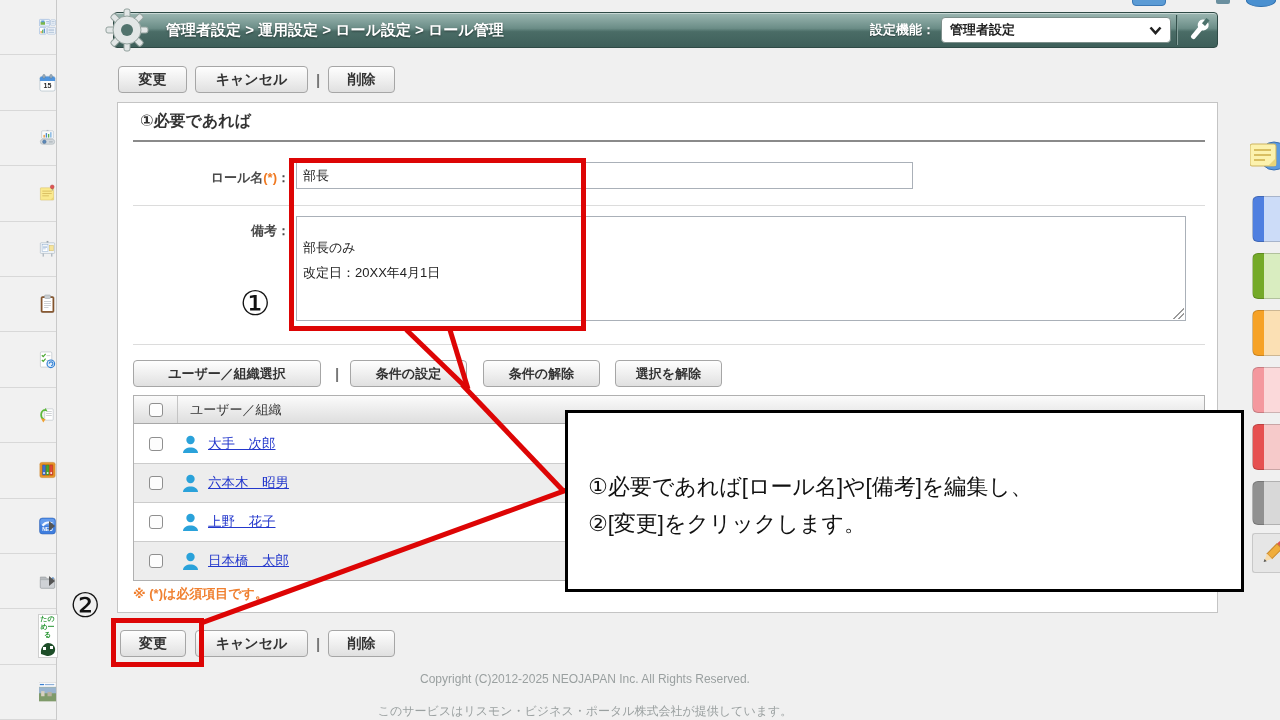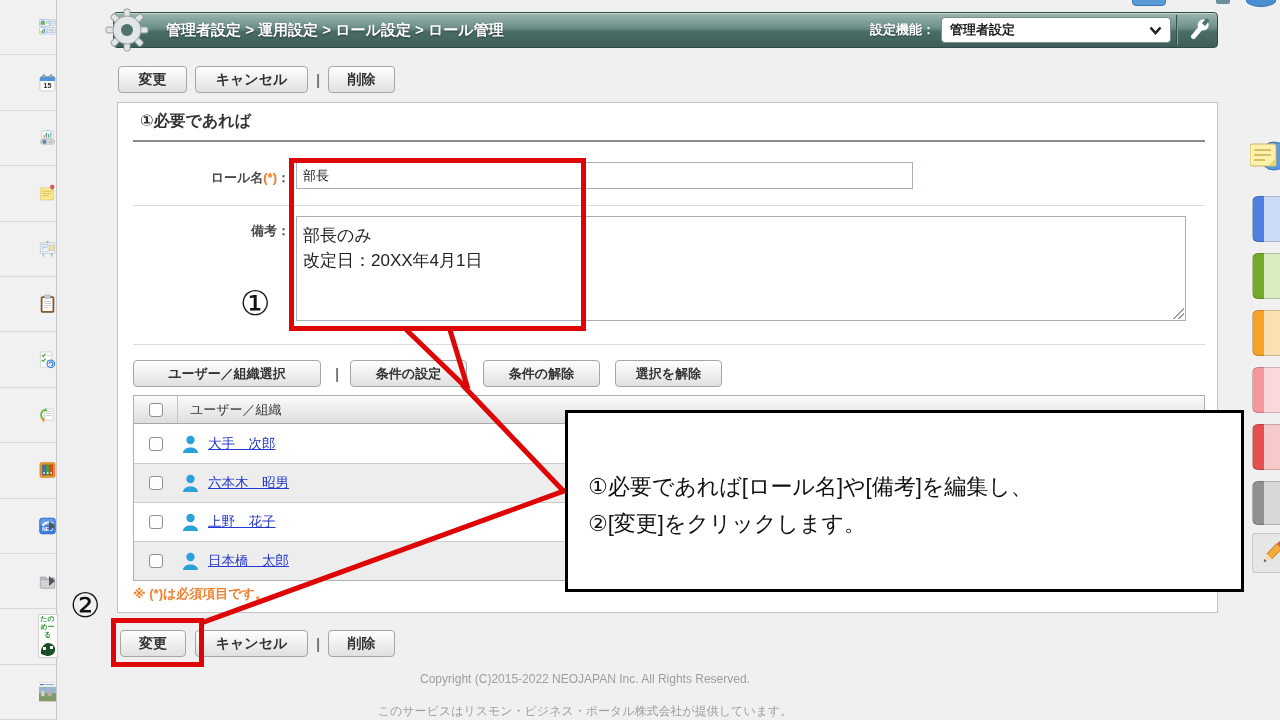--- a/index.html
+++ b/index.html
@@ -35,21 +35,21 @@
          font-size:14px; font-weight:bold; color:#333; cursor:pointer; }
   .tb-div { position:absolute; width:12px; text-align:center; height:27px; line-height:27px; color:#777; font-size:15px; font-weight:bold; }
 
   
   .panel { position:absolute; left:117px; top:102px; width:1101px; height:511px; background:#fff; border:1px solid #c4c4c4; }
   .panel-title { position:absolute; left:140px; top:111px; font-size:16px; font-weight:bold; color:#333; }
   .rule { position:absolute; height:0; }
   .f-label { position:absolute; left:130px; width:160px; text-align:right; font-size:13px; font-weight:bold; color:#4a4a4a; }
   .req { color:#f07820; }
   .txt-input { position:absolute; left:296px; top:162px; width:617px; height:27px; border:1px solid #aab0b8; font-size:13px; padding:0 6px; color:#222; background:#fff; font-family:inherit; }
-  .txt-area { position:absolute; left:296px; top:216px; width:890px; height:105px; border:1px solid #aab0b8; font-size:17px; line-height:25px; padding:6px 6px; color:#222; background:#fff; resize:none; font-family:inherit; overflow:hidden; }
+  .txt-area { position:absolute; left:296px; top:216px; width:890px; height:105px; border:1px solid #aab0b8; font-size:13px; line-height:25px; padding:18px 6px; color:#222; background:#fff; resize:none; font-family:inherit; overflow:hidden; }
   .resize-grip { position:absolute; left:1173px; top:308px; width:11px; height:11px;
                  background:linear-gradient(135deg,transparent 50%,#9a9a9a 50%,#9a9a9a 58%,transparent 58%,transparent 70%,#9a9a9a 70%,#9a9a9a 78%,transparent 78%); }
 
   
   .utable { position:absolute; left:133px; top:395px; width:1072px; border:1px solid #b0b0b0; background:#fff; }
   .thead { height:28px; display:flex; align-items:center; background:linear-gradient(#fbfbfb,#dedede); border-bottom:1px solid #a8a8a8; }
   .cb-col { width:44px; display:flex; align-items:center; justify-content:center; align-self:stretch; }
   .thead .cb-col { border-right:1px solid #c4c4c4; }
   .th-text { padding-left:12px; font-size:13px; color:#333; }
   .trow { height:39px; display:flex; align-items:center; border-top:1px solid #ccc; background:#fff; }
@@ -365,21 +365,21 @@
   </div>
 
   <div class="req-note">※ (*)は必須項目です。</div>
 
   <div class="btn" style="left:120px; top:630px; width:66px;">変更</div>
   <div class="btn" style="left:195px; top:630px; width:113px;">キャンセル</div>
   <div class="tb-div" style="left:312px; top:630px;">|</div>
   <div class="btn" style="left:328px; top:630px; width:67px;">削除</div>
 
   <div class="footer">
-    <div class="f1">Copyright (C)2015-2022 NEOJAPAN Inc. All Rights Reserved.</div>
+    <div class="f1">Copyright (C)2012-2025 NEOJAPAN Inc. All Rights Reserved.</div>
     <div class="f2">このサービスはリスモン・ビジネス・ポータル株式会社が提供しています。</div>
   </div>
 
   <div class="r-item" style="top:136px;">
     <svg width="30" height="42" viewBox="0 0 30 42">
       <circle cx="24" cy="20" r="14" fill="#5a9ae0" stroke="#3a6fb0"></circle>
       <rect x="0" y="8" width="26" height="22" rx="2" fill="#fcf2ae" stroke="#cdb45e"></rect>
       <path d="M26 30 l-8 0 8-8 Z" fill="#e8d478"></path>
       <rect x="4" y="13" width="17" height="2" fill="#d9bf62"></rect>
         <rect x="4" y="18" width="17" height="2" fill="#d9bf62"></rect>

